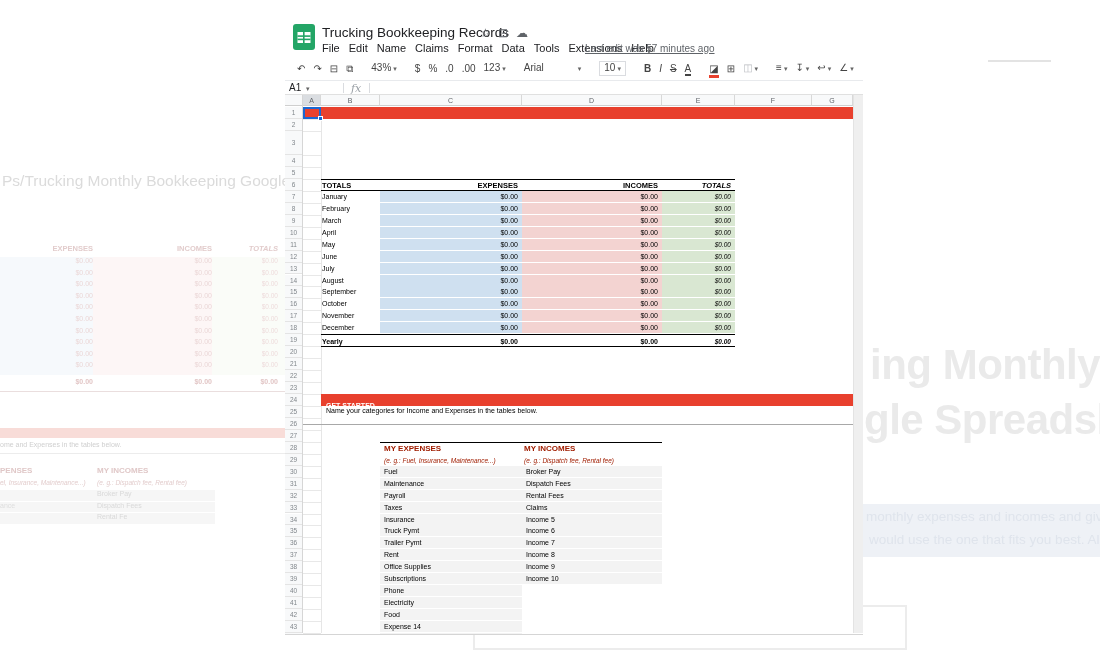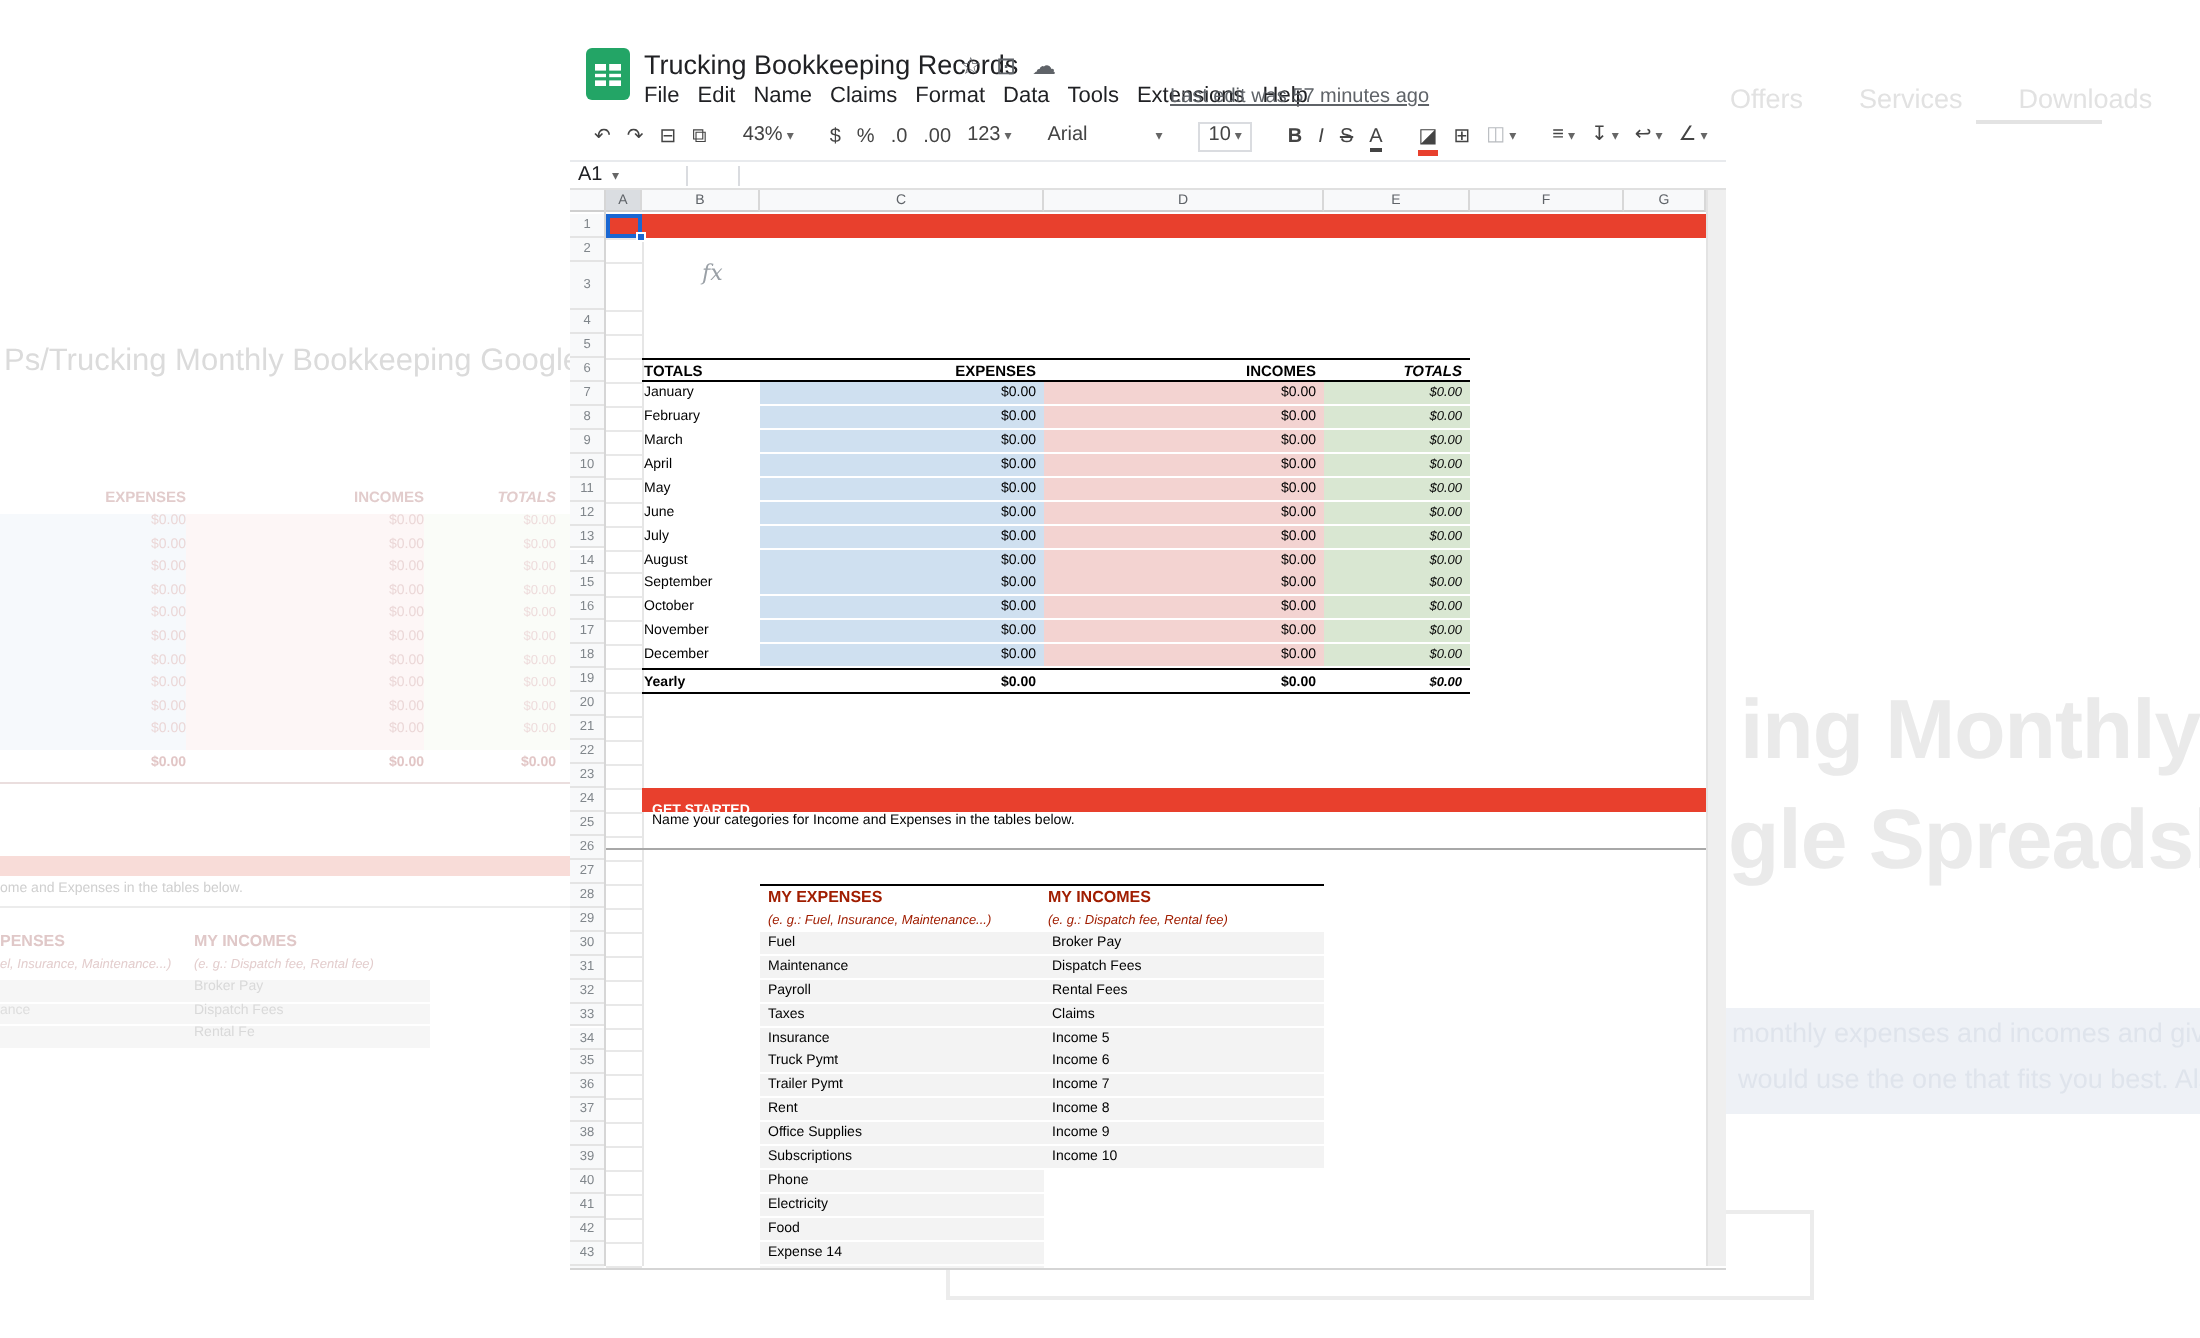--- a/index.html
+++ b/index.html
@@ -20,43 +20,38 @@
   .doc-title{font-size:13.5px;color:#202124;}
   .hdr-ic{font-size:11px;color:#5f6368;}
   .menu-item{font-size:11px;color:#202124;margin-right:9px;cursor:default;}
   .last-edit{font-size:10px;color:#5f6368;text-decoration:underline;white-space:nowrap;}
   #toolbar{position:absolute;left:8px;top:57px;width:562px;height:23px;display:flex;align-items:center;}
   .tb-it{font-size:10px;color:#444;margin:0 4px;white-space:nowrap;position:relative;line-height:12px;}
   .tb-caret{font-size:7px;color:#666;margin-left:2px;}
   .tb-div{width:1px;height:14px;background:#dadce0;margin:0 5px;}
   .tb-accent::after{content:"";position:absolute;left:0;right:0;bottom:-3px;height:2.5px;background:#e8402d;}
   .tb-disabled{color:#b9bcc0;}
-  .fx{font-family:"DejaVu Serif",serif;font-style:italic;color:#9aa0a6;font-size:11px;margin-top:48px;}
+  .fx{font-family:"DejaVu Serif",serif;font-style:italic;color:#9aa0a6;font-size:11px;}
   .colhdr{position:absolute;top:95px;height:11px;background:#f8f9fa;font-size:7px;color:#5f6368;
           text-align:center;line-height:11px;border-right:1px solid #d8d8d8;box-sizing:border-box;}
   .rownum{position:absolute;left:0;width:17px;background:#f8f9fa;font-size:6.5px;color:#80868b;
           text-align:center;border-bottom:1px solid #e4e4e4;box-sizing:border-box;}
   .cellline{position:absolute;background:#e8e8e8;height:1px;}
   .month-name,.cat-txt{font-size:7px;color:#000;line-height:11px;white-space:nowrap;}
   .val{font-size:7px;color:#000;line-height:11px;position:absolute;transform:translateX(-100%);}
   .val-it{font-size:6.5px;font-style:italic;}
   .thdr{font-size:7.5px;font-weight:700;color:#000;line-height:12px;}
   .darkred{color:#a01d00;}
   .hint{font-size:6.5px;font-style:italic;color:#a01d00;line-height:11px;white-space:nowrap;}
 </style>
 </head>
 <body>
 
 <div id="canvas">
 
-  <div class="abs bg" style="left:865px;top:42px;width:235px;height:18px;display:flex;gap:28px;" id="bg-nav">
-      <span class="bg-nav-link">Offers</span>
-      <span class="bg-nav-link">Services</span>
-      <span class="bg-nav-link">Downloads</span>
-    </div>
   <div class="abs bg" style="left:988px;top:60px;width:63px;height:2px;background:#e3e3e3;"></div>
 
   <div class="abs bg bg-breadcrumb" style="left:2px;top:172px;">Ps/Trucking Monthly Bookkeeping Google Spread</div>
 
   <div class="abs bg" style="left:0;top:257px;width:93px;height:118px;background:#f6f9fc;"></div>
   <div class="abs bg" style="left:0;top:257px;left:93px;width:119px;height:118px;background:#fdf6f6;"></div>
   <div class="abs bg" style="left:212px;top:257px;width:73px;height:118px;background:#fafcf8;"></div>
   <div class="abs bg" id="bg-preview-headers" style="left:0;top:244px;width:285px;height:12px;">
       <div class="pv-hdr" style="left: 93px; top: 0px;">EXPENSES</div>
       <div class="pv-hdr" style="left: 212px; top: 0px;">INCOMES</div>

